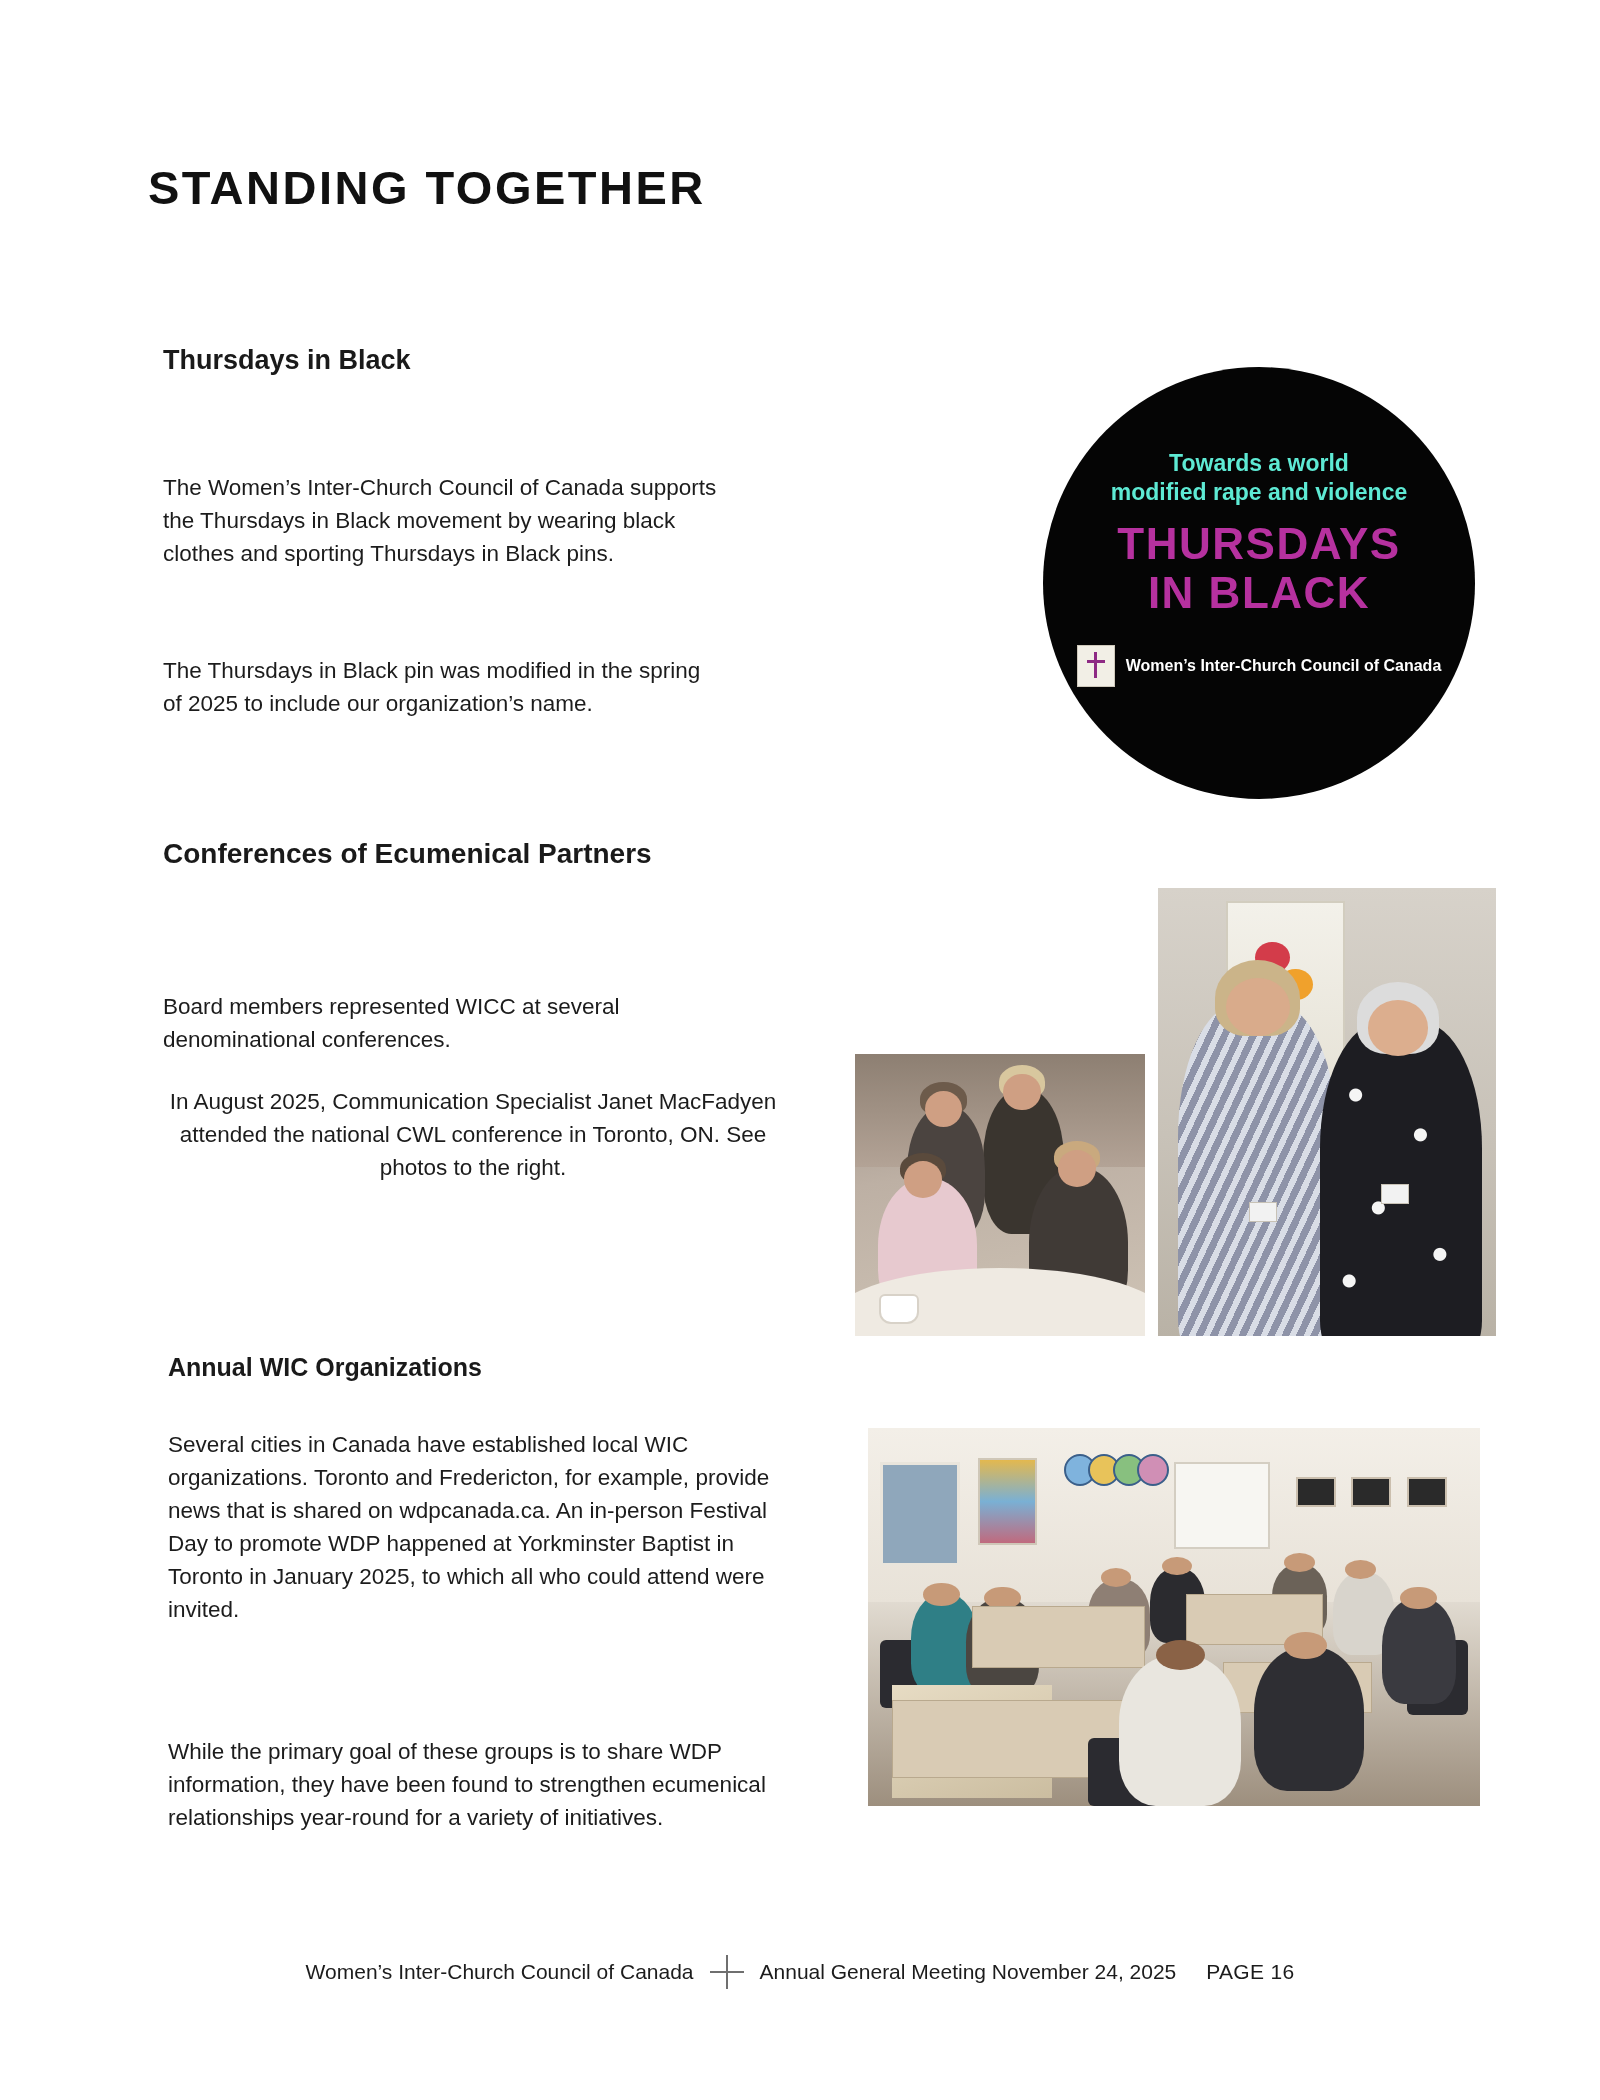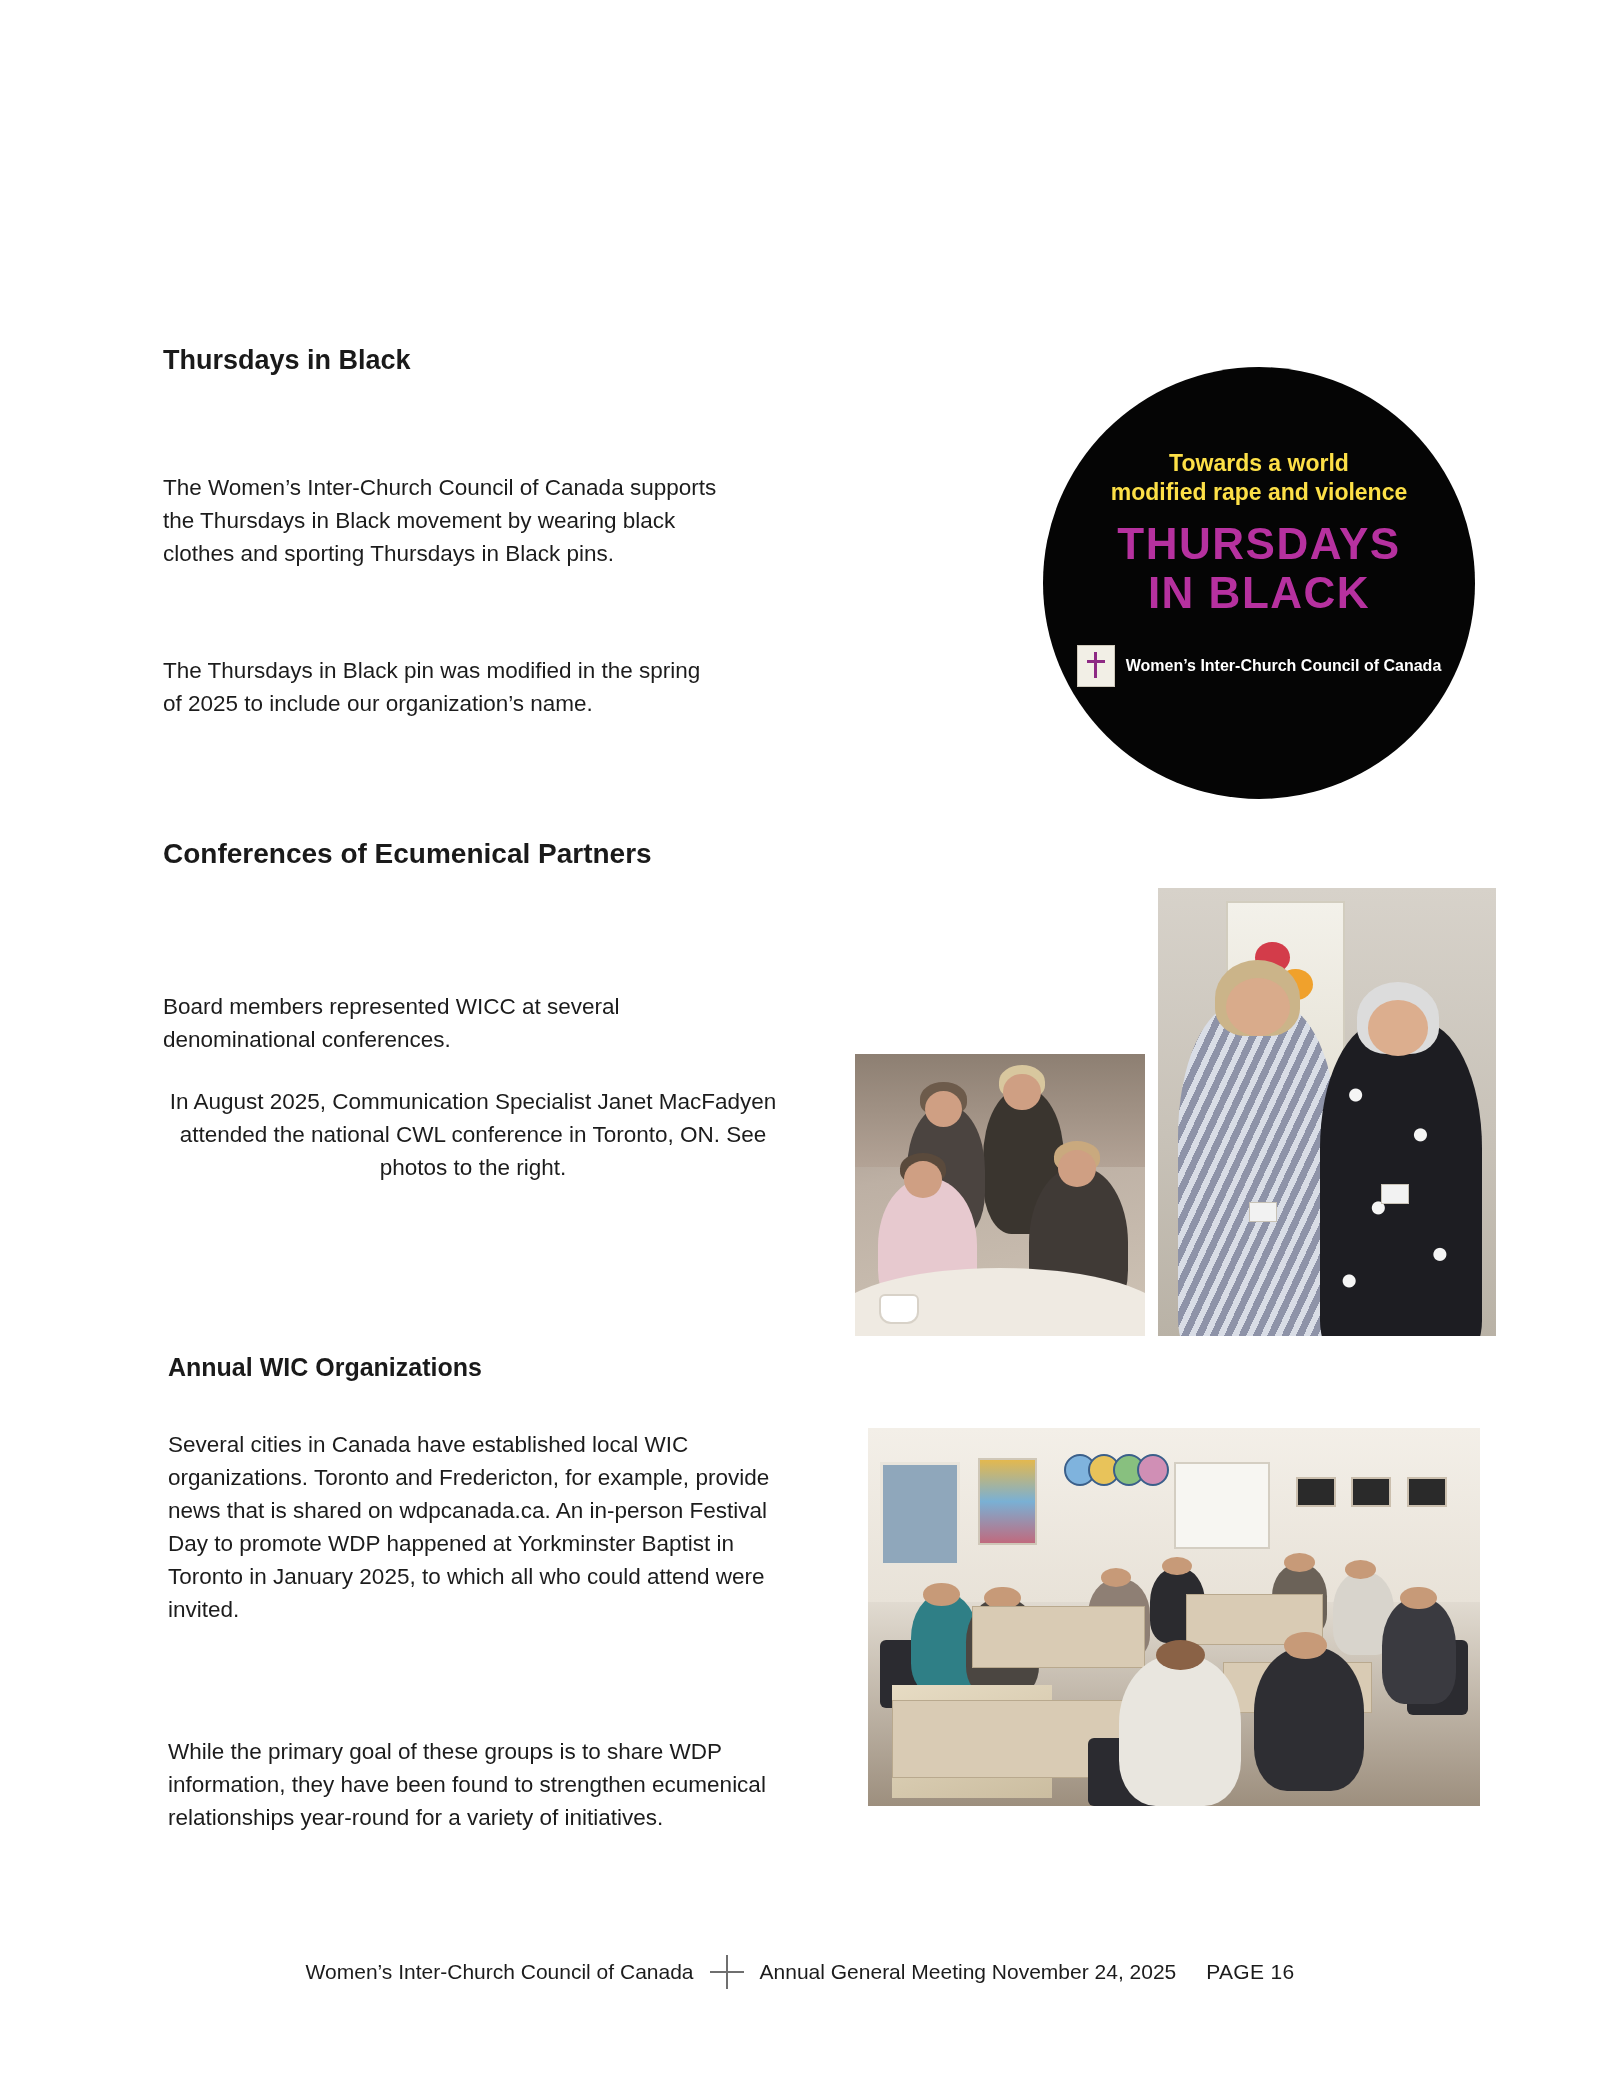--- a/index.html
+++ b/index.html
@@ -145,21 +145,21 @@
     border-width: 16px 0 0 0;
     border-top-color: #9c2a8c;
     transform: rotate(-5deg);
   }
   .tib-tagline {
     position: absolute;
     top: 82px;
     left: 0;
     width: 100%;
     text-align: center;
-    color: #fde047;
+    color: #5eead4;
     font-size: 23px;
     font-weight: 700;
     line-height: 1.25;
   }
   .tib-main {
     position: absolute;
     top: 152px;
     left: 0;
     width: 100%;
     text-align: center;
@@ -496,20 +496,21 @@
   .footer-page {
     margin-left: 14px;
     letter-spacing: 0.3px;
   }
 </style>
 </head>
 <body>
 
 <div class="page">
 
+  <div class="page-title">STANDING TOGETHER</div>
 
   <div class="section-heading" id="h-thursdays">Thursdays in Black</div>
   <p class="para" id="p-tib-1">The Women’s Inter-Church Council of Canada supports the Thursdays in Black movement by wearing black clothes and sporting Thursdays in Black pins.</p>
   <p class="para" id="p-tib-2">The Thursdays in Black pin was modified in the spring of 2025 to include our organization’s name.</p>
 
   <div class="tib-badge">
     <div class="swoosh sw1"></div>
     <div class="swoosh sw2"></div>
     <div class="swoosh sw3"></div>
     <div class="swoosh sw4"></div>

